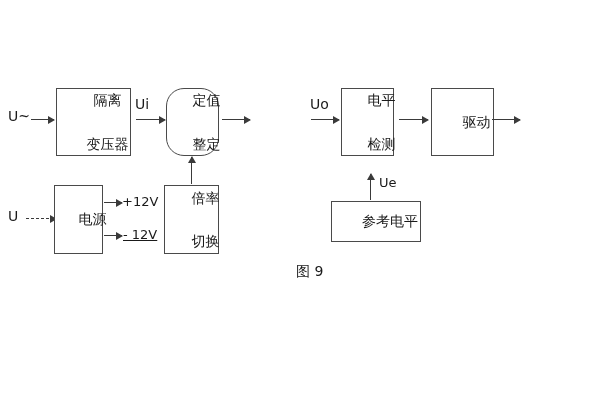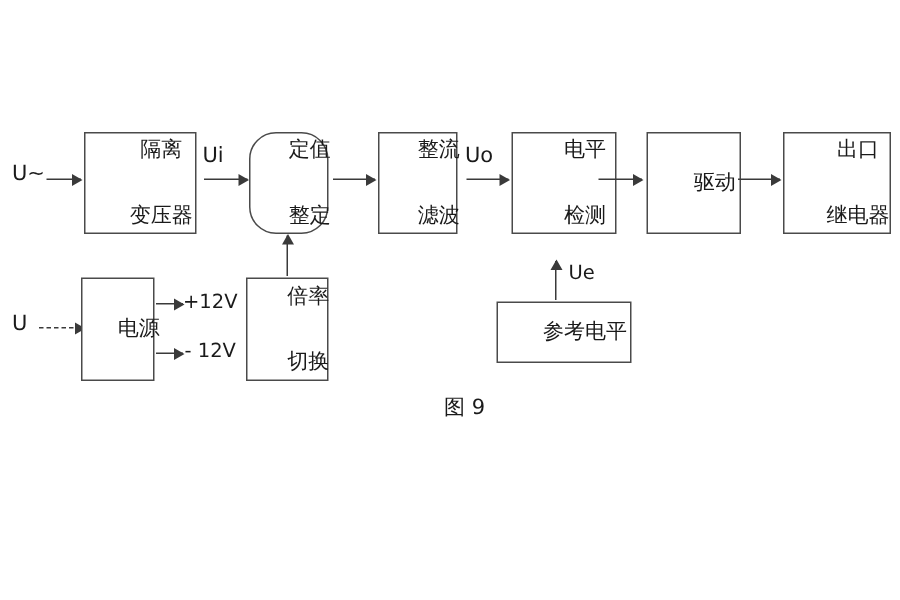--- a/index.html
+++ b/index.html
@@ -119,58 +119,50 @@
   <div class="lbl" style="left:135px; top:96px;">Ui</div>
   <div class="arrow-h" style="left:136px; top:119px; width:29px;"></div>
 
   <div class="box" style="left:166px; top:88px; width:53px; height:68px;border-radius:18px;">
     <span class="ln">定值</span>
     <span class="ln">整定</span>
   </div>
 
   <div class="arrow-h" style="left:222px; top:119px; width:28px;"></div>
 
-  <div class="box" style="left:252px; top:88px; width:53px; height:68px;">
-    <span class="ln">整流</span>
-    <span class="ln">滤波</span>
-  </div>
 
   <div class="lbl" style="left:310px; top:96px;">Uo</div>
   <div class="arrow-h" style="left:311px; top:119px; width:28px;"></div>
 
-  <div class="box" style="left:341px; top:88px; width:70px; height:68px;">
+  <div class="box" style="left:341px; top:88px; width:53px; height:68px;">
     <span class="ln">电平</span>
     <span class="ln">检测</span>
   </div>
 
   <div class="arrow-h" style="left:399px; top:119px; width:29px;"></div>
 
   <div class="box" style="left:431px; top:88px; width:63px; height:68px;">
     <span class="ln">驱动</span>
   </div>
 
   <div class="arrow-h" style="left:492px; top:119px; width:28px;"></div>
 
-  <div class="box" style="left:522px; top:88px; width:72px; height:68px;">
-    <span class="ln">出口</span>
-    <span class="ln">继电器</span>
-  </div>
 
   <div class="lbl" style="left:8px; top:208px;">U</div>
   <div class="arrow-h-dashed" style="left:26px; top:218px; width:28px;"></div>
 
   <div class="box" style="left:54px; top:185px; width:49px; height:69px;">
     <span class="ln">电源</span>
   </div>
 
   <div class="arrow-h" style="left:104px; top:202px; width:18px;"></div>
   <div class="lbl lbl-sm" style="left:122px; top:194px;">+12V</div>
 
   <div class="arrow-h" style="left:104px; top:235px; width:18px;"></div>
-  <div class="lbl lbl-sm" style="left:123px; top:227px;">- 12V</div>
+  <div class="lbl lbl-sm" style="left:123px; top:227px;text-decoration:underline;">- 12V</div>
 
   <div class="box" style="left:164px; top:185px; width:55px; height:69px;">
     <span class="ln">倍率</span>
     <span class="ln">切换</span>
   </div>
 
   <div class="arrow-v-up" style="left:191px; top:157px; height:27px;"></div>
 
   <div class="arrow-v-up" style="left:370px; top:174px; height:26px;"></div>
   <div class="lbl lbl-sm" style="left:379px; top:175px;">Ue</div>

